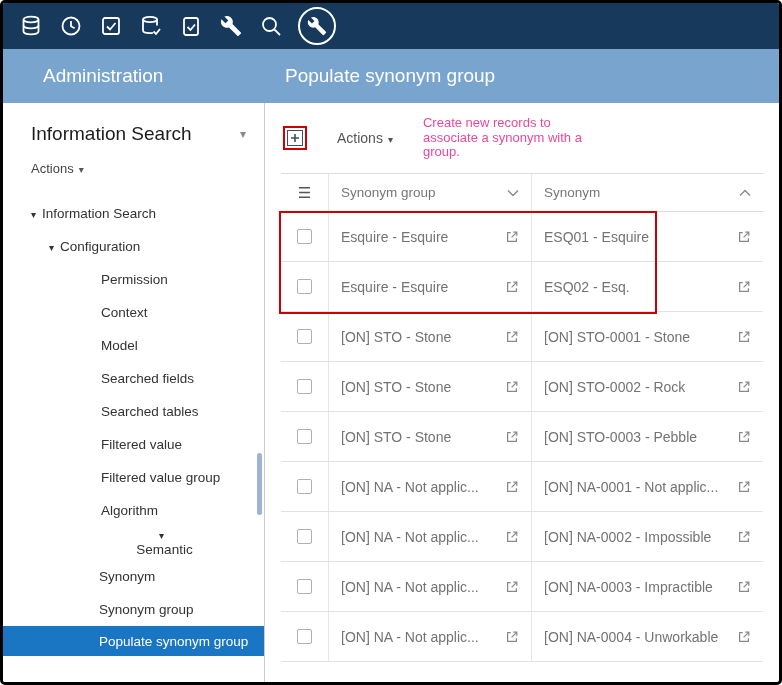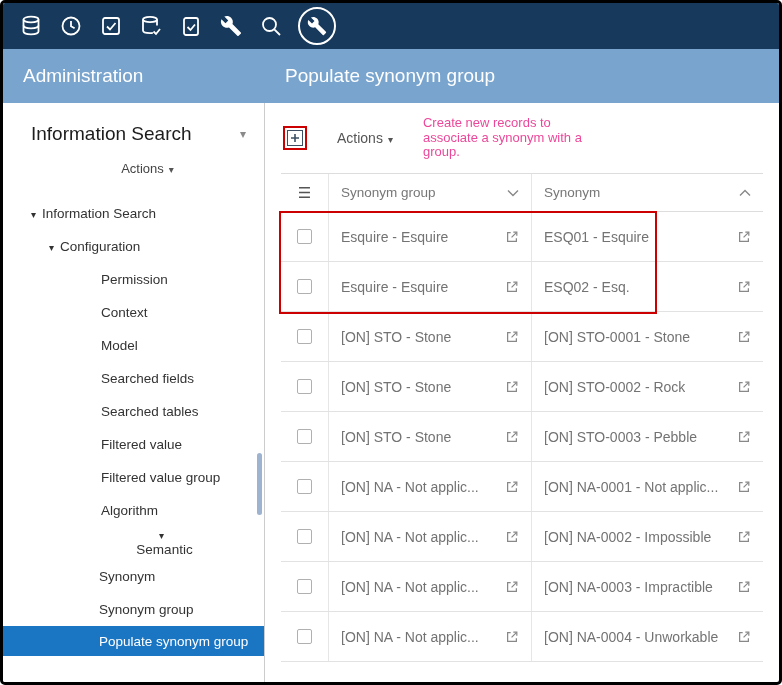--- a/index.html
+++ b/index.html
@@ -13,29 +13,29 @@
   .topbar { height:46px; background:#16395c; display:flex; align-items:center;
             padding-left:8px; flex-shrink:0; }
   .tb-slot { width:40px; display:flex; align-items:center; justify-content:center; }
   .tb-slot svg { display:block; }
   .tb-active { width:38px; height:38px; border:2px solid #fff; border-radius:50%;
                display:flex; align-items:center; justify-content:center; }
 
   
   .header { height:54px; background:#78a4ce; display:flex; align-items:center;
             color:#fff; font-size:19px; flex-shrink:0; }
-  .header-left { width:262px; padding-left:20px; }
+  .header-left { width:262px; padding-left:40px; }
   .header-right { flex:1; padding-left:20px; }
 
   
   .content { flex:1; display:flex; min-height:0; }
 
   
   .sidebar { width:262px; border-right:1px solid #ccc; position:relative;
-             background:#fff; flex-shrink:0; overflow:hidden;text-align:center; }
+             background:#fff; flex-shrink:0; overflow:hidden; }
   .sb-title-row { padding:20px 18px 0 28px; display:flex; align-items:center;
                   justify-content:space-between; }
   .sb-title { font-size:19px; color:#1d1d1d; }
   .sb-title-caret { color:#8a8a8a; font-size:12px; }
   .sb-actions { margin:16px 0 0 28px; font-size:13px; color:#444; display:inline-flex;
                 align-items:center; gap:5px; cursor:pointer; }
   .caret-down::after { content:"▾"; font-size:10px; color:#555; }
   .tree { list-style:none; margin-top:20px; }
   .ti { height:33px; display:flex; align-items:center; font-size:13.5px; color:#333;
         cursor:pointer; white-space:nowrap; }

